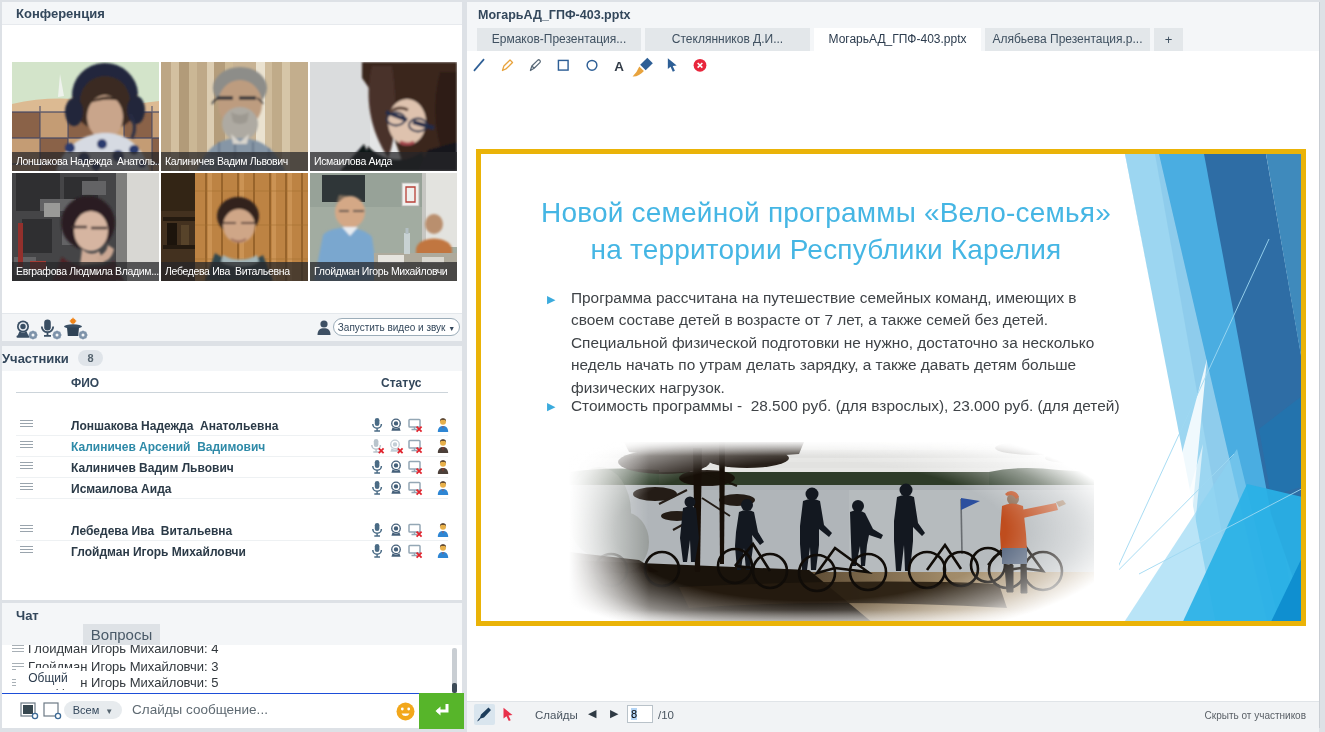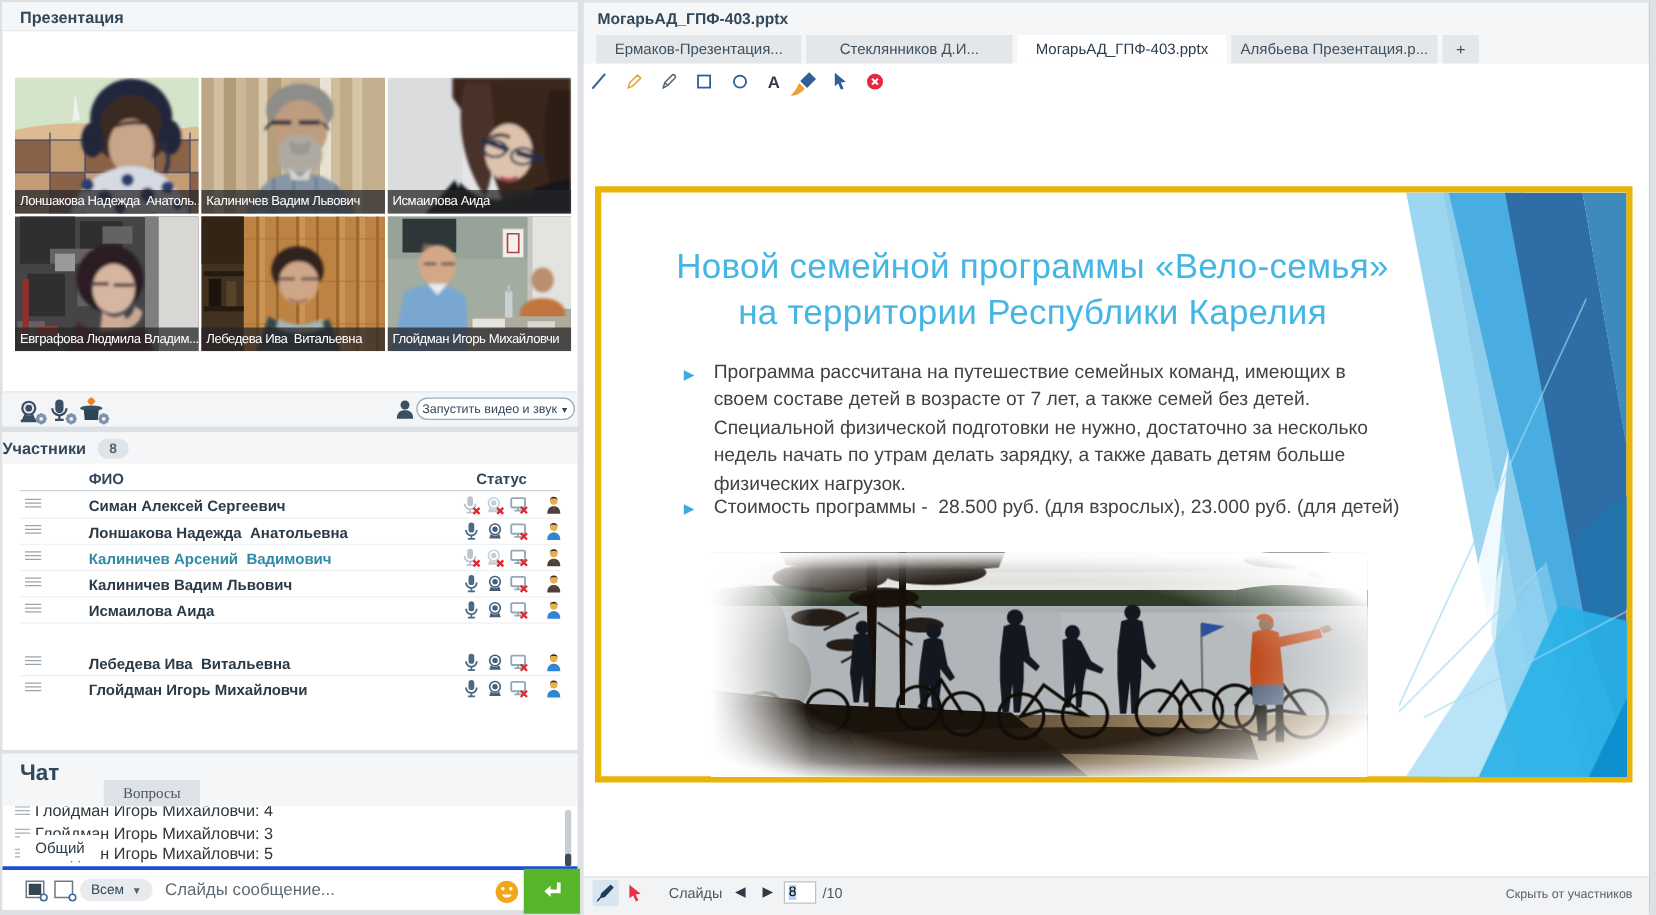--- a/index.html
+++ b/index.html
@@ -65,21 +65,21 @@
     <g id="pblue">
       <path d="M2.8 15 C2.8 10.6 5.2 9 8 9 C10.8 9 13.2 10.6 13.2 15 Z" fill="#2e86d4"></path>
       <circle cx="8" cy="4.8" r="3" fill="#e8b04a"></circle>
       <path d="M4.9 4.4 a3.1 3.1 0 0 1 6.2 0 l-1 -1.6 l-4.2 0 Z" fill="#3c2a20"></path>
       <path d="M7.3 9.2 L8 11.5 L8.7 9.2 Z" fill="#c44a38"></path>
     </g>
   </defs>
 </svg>
 
 <div class="abs panel" style="left:2px; top:2px; width:460px; height:339px;">
-  <div class="abs phead" style="left:0; top:0; width:100%; height:23px; line-height:24px; padding-left:14px; border-bottom:1px solid #e7eaee;">Презентация</div>
+  <div class="abs phead" style="left:0; top:0; width:100%; height:23px; line-height:24px; padding-left:14px; border-bottom:1px solid #e7eaee;">Конференция</div>
 
   <div class="abs vid" style="left:10px; top:60px; width:147px; height:109px;">
     <svg width="147" height="109" viewBox="0 0 147 109" preserveAspectRatio="none">
       <rect width="147" height="109" fill="#c9ddbf"></rect>
       <rect y="0" width="147" height="46" fill="#d3e4ca"></rect>
       <path d="M48 12 l4 22 l-6 1 Z" fill="#eef2ec"></path>
       <rect x="0" y="42" width="147" height="67" fill="#c49c74"></rect>
       <path d="M0 42 Q40 33 80 39 Q115 44 147 39 L147 50 L0 50 Z" fill="#dcba92"></path>
       <g fill="#8a6248">
         <rect x="0" y="50" width="28" height="26"></rect>
@@ -314,40 +314,20 @@
   </div>
 </div>
 
 <div class="abs panel" style="left:2px; top:346px; width:460px; height:254px;">
   <div class="abs phead" style="left:0; top:0; width:100%; height:25px; line-height:26px; ">Участники
     <span style="display:inline-block; background:#dfe4e9; color:#55646f; font-weight:bold; font-size:11px; border-radius:9px; padding:0 9px; height:16px; line-height:16px; vertical-align:1px; margin-left:6px;">8</span>
   </div>
   <div class="abs" style="left:69px; top:30px; font-size:12px; font-weight:bold; color:#33475b;">ФИО</div>
   <div class="abs" style="left:379px; top:30px; font-size:12px; font-weight:bold; color:#33475b;">Статус</div>
   <div class="abs" style="left:14px; top:46px; width:432px; border-top:1px solid #ccd4da;"></div>
-  <div class="row" style="top:48px;">
-      <div class="rh">
-        <div></div>
-        <div></div>
-        <div></div>
-      </div>
-      <div class="rname">Симан Алексей Сергеевич</div>
-      <svg class="abs" style="left:353px;top:2px" width="16" height="16">
-        <use href="#micoff"></use>
-      </svg>
-      <svg class="abs" style="left:372px;top:2px" width="16" height="16">
-        <use href="#camoff"></use>
-      </svg>
-      <svg class="abs" style="left:391px;top:2px" width="16" height="16">
-        <use href="#scr"></use>
-      </svg>
-      <svg class="abs" style="left:419px;top:2px" width="16" height="16">
-        <use href="#pdark"></use>
-      </svg>
-    </div>
   <div class="row" style="top:69px;">
       <div class="rh">
         <div></div>
         <div></div>
         <div></div>
       </div>
       <div class="rname">Лоншакова Надежда&nbsp; Анатольевна</div>
       <svg class="abs" style="left:353px;top:2px" width="16" height="16">
         <use href="#micon"></use>
       </svg>
@@ -458,23 +438,23 @@
         <use href="#scr"></use>
       </svg>
       <svg class="abs" style="left:419px;top:2px" width="16" height="16">
         <use href="#pblue"></use>
       </svg>
     </div>
 </div>
 
 <div class="abs panel" style="left:2px; top:603px; width:460px; height:125px;">
   <div class="abs" style="left:0; top:0; width:100%; height:42px; background:#f4f6f8; z-index:2;"></div>
-  <div class="abs" style="left:14px; top:5px; font-size:18px; font-weight:bold; color:#33475b; z-index:3;">Чат</div>
+  <div class="abs" style="left:14px; top:5px; font-size:13px; font-weight:bold; color:#33475b; z-index:3;">Чат</div>
   <div class="abs" style="left:14px; top:21px; width:64px; height:21px; background:#fff; font-size:12px; color:#2b3b4d; text-align:center; line-height:21px; z-index:3;margin-top:44px;">Общий</div>
-  <div class="abs" style="left:81px; top:21px; width:77px; height:21px; background:#dee2e6; font-size:12px; color:#4a5a68; text-align:center; line-height:21px; z-index:3;font-family:Liberation Serif, serif;">Вопросы</div>
+  <div class="abs" style="left:81px; top:21px; width:77px; height:21px; background:#dee2e6; font-size:15px; color:#4a5a68; text-align:center; line-height:21px; z-index:3;">Вопросы</div>
 
   <div class="msg" style="top:38px;">Глойдман Игорь Михайловчи: 4</div>
   <div class="msg" style="top:56px;">Глойдман Игорь Михайловчи: 3</div>
   <div class="msg" style="top:72px;">Глойдман Игорь Михайловчи: 5</div>
   <div class="mh" style="top:42px;">
       <div></div>
       <div></div>
       <div></div>
     </div>
   <div class="mh" style="top:60px;">
@@ -483,21 +463,21 @@
       <div></div>
     </div>
   <div class="mh" style="top:76px;">
       <div></div>
       <div></div>
       <div></div>
     </div>
   <div class="abs" style="left:450px; top:45px; width:5px; height:45px; background:#c9ced3; border-radius:2px;"></div>
   <div class="abs" style="left:450px; top:80px; width:5px; height:10px; background:#3d4b57; border-radius:2px;"></div>
 
-  <div class="abs" style="left:0; top:90px; width:100%; height:35px; border-top:3px solid #1d4ed8; background:#fff;">
+  <div class="abs" style="left:0; top:90px; width:100%; height:35px; border-top:1px solid #1d4ed8; background:#fff;">
     <svg class="abs" style="left:18px; top:8px;" width="19" height="18" viewBox="0 0 19 18">
       <rect x="1" y="1" width="14" height="13" fill="#fff" stroke="#6d7a85" stroke-width="1.2"></rect>
       <rect x="3" y="3" width="10" height="9" fill="#37474f"></rect>
       <circle cx="15" cy="14" r="2.6" fill="#fff" stroke="#3d6a96" stroke-width="1.3"></circle>
     </svg>
     <svg class="abs" style="left:41px; top:8px;" width="19" height="18" viewBox="0 0 19 18">
       <rect x="1" y="1" width="14" height="13" fill="#fff" stroke="#6d7a85" stroke-width="1.2"></rect>
       <circle cx="15" cy="14" r="2.6" fill="#fff" stroke="#3d6a96" stroke-width="1.3"></circle>
     </svg>
     <div class="abs" style="left:62px; top:7px; width:58px; height:18px; background:#e7ebee; border-radius:9px; font-size:11px; color:#33475b; text-align:center; line-height:18px;">Всем &nbsp;<span style="font-size:8px; color:#55646f;">▼</span></div>

